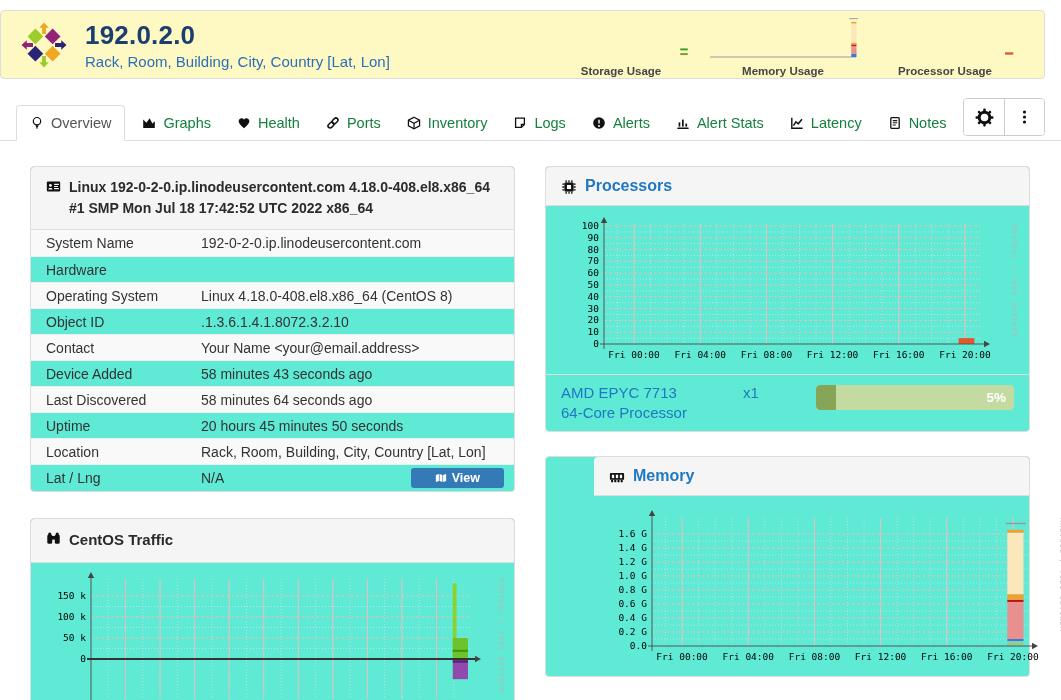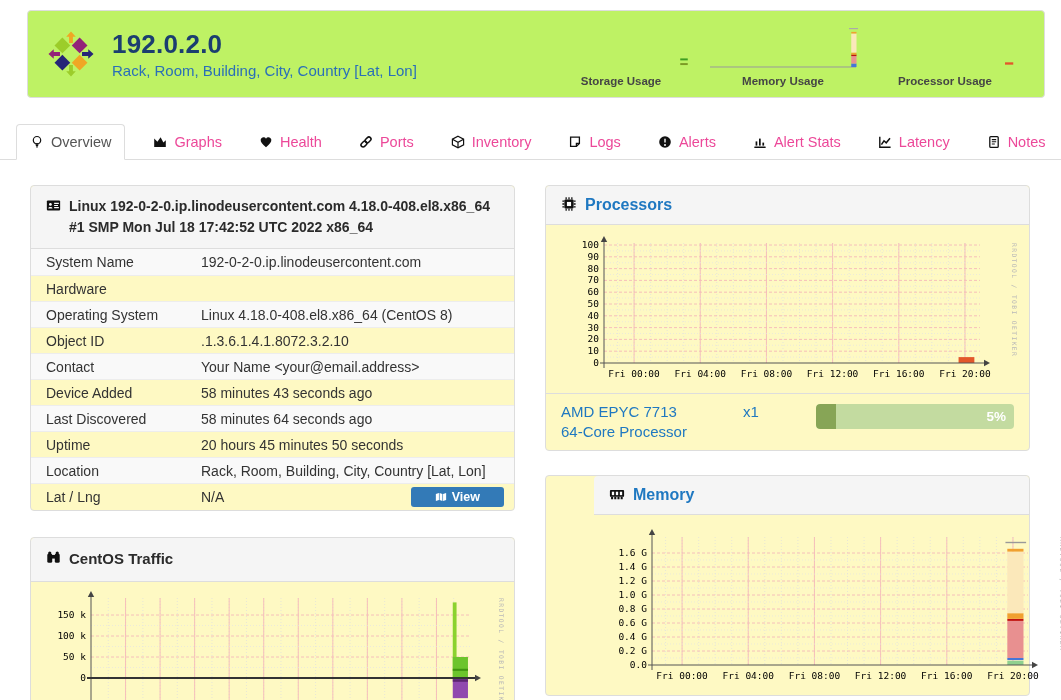--- a/index.html
+++ b/index.html
@@ -1,48 +1,48 @@
 <!DOCTYPE html>
 <html><head>
 <meta charset="utf-8">
 <style>
   * { box-sizing: border-box; margin: 0; padding: 0; }
   html,body { width: 1061px; height: 700px; overflow: hidden; background:#fff;
               font-family: "Liberation Sans", sans-serif; color:#333; }
   
-  .top-box { margin: 10px 16px 0 27px; height: 88px; border: 1px solid #ddd;
-             border-radius: 4px; display: flex; align-items: center; padding: 0 20px; background:#bef264; }
+  .top-box { margin: 10px 16px 0 0; height: 69px; border: 1px solid #ddd;
+             border-radius: 4px; display: flex; align-items: center; padding: 0 20px; background:#fef9c3; }
   .logo { width: 46px; height: 46px; flex: 0 0 auto; }
   .title-block { margin-left: 18px; }
   .device-title { font-size: 26px; font-weight: bold; color: #1b3e70; letter-spacing: .2px; }
   .device-subtitle { font-size: 15px; color: #2a6fb8; margin-top: 2px; }
   .minigraphs { margin-left: auto; display: flex; gap: 12px; align-items: flex-end; padding-right: 4px; }
   .minigraph { width: 150px; text-align: center; }
   .minigraph svg { display: block; }
   .minigraph .mg-label { font-size: 11.5px; font-weight: bold; color: #454545; margin-top: 1px; white-space: nowrap; }
   
   .tabbar { margin-top: 20px; padding: 0 16px; display: flex; align-items: flex-end;
-            border-bottom: 1px solid #ddd; height: 42px; position: relative; gap: 11px; }
+            border-bottom: 1px solid #ddd; height: 42px; position: relative; }
   .tab { display: flex; align-items: center; gap: 7px; padding: 9px 13px; font-size: 14.5px;
-         color: #ec4899; cursor: pointer; white-space: nowrap; }
+         color: #15803d; cursor: pointer; white-space: nowrap; }
   .tab svg { flex: 0 0 auto; }
   .tab.active { background: #fff; border: 1px solid #ddd; border-bottom: 1px solid #fff;
                 border-radius: 4px 4px 0 0; margin-bottom: -1px; color: #555; margin-right: 4px; }
   .btn-group { margin-left: auto; margin-bottom: 4px; display: flex; border: 1px solid #ccc;
                border-radius: 4px; overflow: hidden; background: #fff; }
   .icon-btn { width: 40px; height: 36px; display: flex; align-items: center; justify-content: center;
               background: #fff; border: none; cursor: pointer; }
   .icon-btn + .icon-btn { border-left: 1px solid #ccc; }
   
   .content { display: grid; grid-template-columns: 485px 485px; column-gap: 30px; padding: 25px 31px 0 30px; }
-  .panel { border: 1px solid #ddd; border-radius: 4px; background: #fef9c3; }
+  .panel { border: 1px solid #ddd; border-radius: 4px; background: #5eead4; }
   .panel-heading { background: #f5f5f5; border-bottom: 1px solid #ddd; padding: 10px 15px;
                    font-weight: bold; display: flex; gap: 8px; border-radius: 4px 4px 0 0; }
   .panel-heading.dark { color: #2b2b2b; font-size: 14px; line-height: 1.5; }
-  .panel-heading.blue { color: #1f78c1; font-size: 16px; align-items: flex-start; }
+  .panel-heading.blue { color: #1f78c1; font-size: 16px; align-items: flex-end; }
   .panel-heading .h-icon { flex: 0 0 auto; margin-top: 2px; }
   .panel-heading.blue .h-icon { margin-top: 0; }
   
   .info-row { display: flex; font-size: 14px; min-height: 26px; align-items: center; }
   .info-row:nth-child(odd) { background: #f9f9f9; }
   .info-row + .info-row { border-top: 1px solid #ededed; }
   .info-label { width: 168px; flex: 0 0 auto; padding: 3px 8px 3px 15px; color: #333; }
   .info-value { flex: 1; padding: 3px 10px 3px 2px; color: #333; display: flex; align-items: center; }
   .view-btn { margin-left: auto; background: #337ab7; color: #fff; border: none; border-radius: 3px;
               font-size: 12.5px; font-weight: bold; padding: 3px 24px; display: inline-flex;

